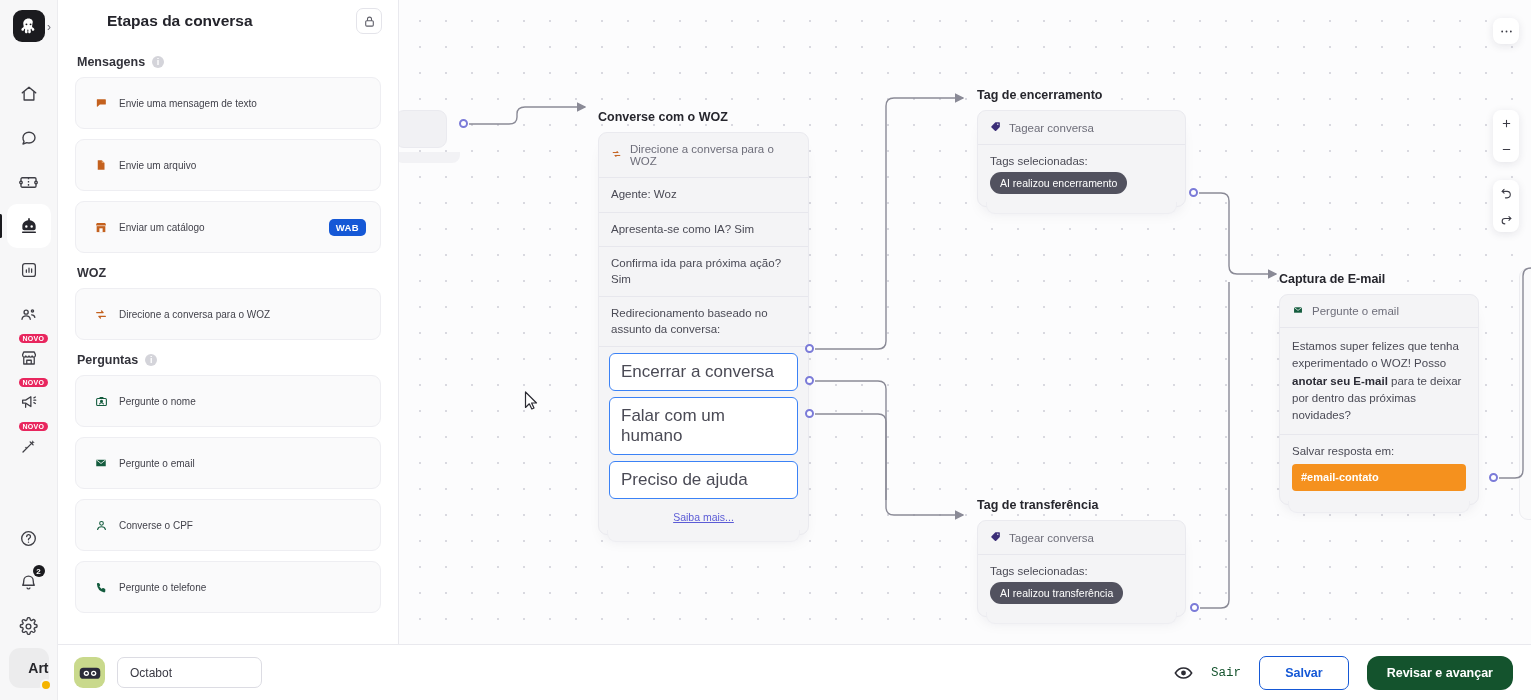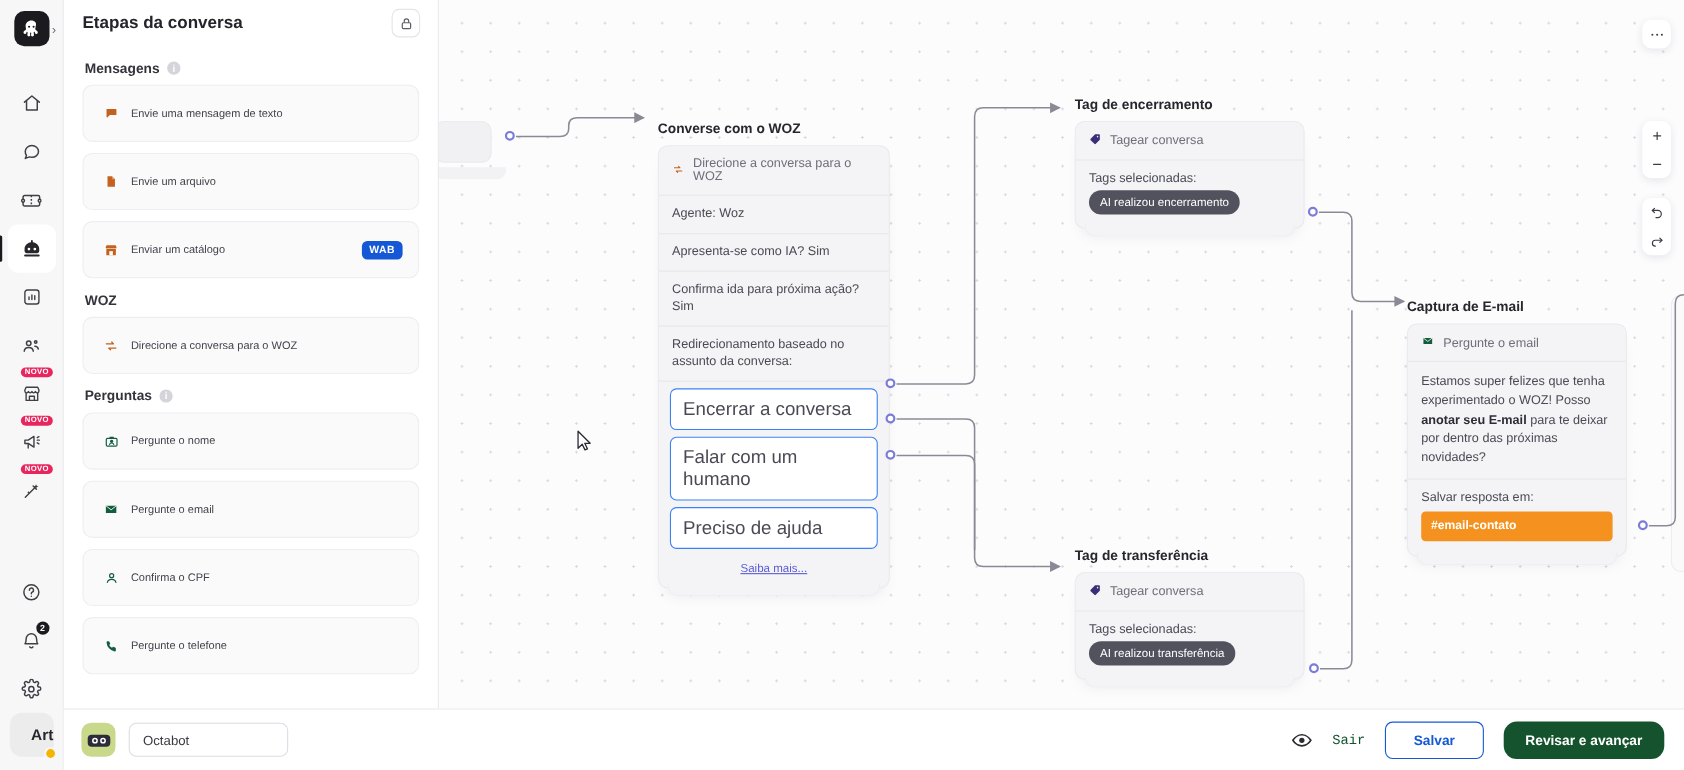--- a/index.html
+++ b/index.html
@@ -63,21 +63,21 @@
   
   .panel {
     position: absolute; left: 58px; top: 0; width: 341px; height: 644px;
     background: #ffffff; border-right: 1px solid #e9e9ee;
     z-index: 25; overflow: hidden;
   }
   .panel-head {
     height: 42px; display: flex; align-items: center; justify-content: space-between;
     padding: 0 16px 0 17px;
   }
-  .panel-title { font-size: 15.5px; font-weight: 700; color: #24242b; }
+  .panel-title { font-size: 15.5px; font-weight: 700; color: #24242b; margin-left: 32px; }
   .lock-btn {
     width: 26px; height: 26px; border: 1px solid #e4e4ea; border-radius: 7px;
     display: flex; align-items: center; justify-content: center;
     background: #fff; cursor: pointer; color: #5d5d67;
   }
   .panel-body { padding: 0 17px 10px 17px; height: 602px; overflow: hidden; }
   .group-head {
     display: flex; align-items: center; gap: 7px;
     font-size: 12.5px; font-weight: 700; color: #33333b;
     margin: 13px 0 8px 2px;
@@ -399,21 +399,21 @@
         </span>
         <span class="step-label">Pergunte o email</span>
       </div>
       <div class="step-card">
         <span class="si">
           <svg width="13" height="13" viewBox="0 0 24 24" fill="none" stroke="#145c3e" stroke-width="2" stroke-linecap="round">
               <circle cx="12" cy="8" r="3.4"></circle>
               <path d="M4.8 19.5c.6-3.4 3.6-5.2 7.2-5.2s6.6 1.8 7.2 5.2"></path>
             </svg>
         </span>
-        <span class="step-label">Confirma o CPF</span>
+        <span class="step-label">Converse o CPF</span>
       </div>
       <div class="step-card">
         <span class="si">
           <svg width="13" height="13" viewBox="0 0 24 24" fill="#145c3e">
               <path d="M6.6 3.5c.7 0 1.3.4 1.6 1l1.2 2.6c.3.7.1 1.5-.5 1.9l-1 .8a11 11 0 0 0 4.8 4.8l.8-1c.5-.6 1.3-.8 1.9-.5l2.6 1.2c.6.3 1 .9 1 1.6V19c0 1.1-.9 2-2 2A17 17 0 0 1 3.5 5.5c0-1.1.9-2 2-2z"></path>
             </svg>
         </span>
         <span class="step-label">Pergunte o telefone</span>
       </div>
     </div>

